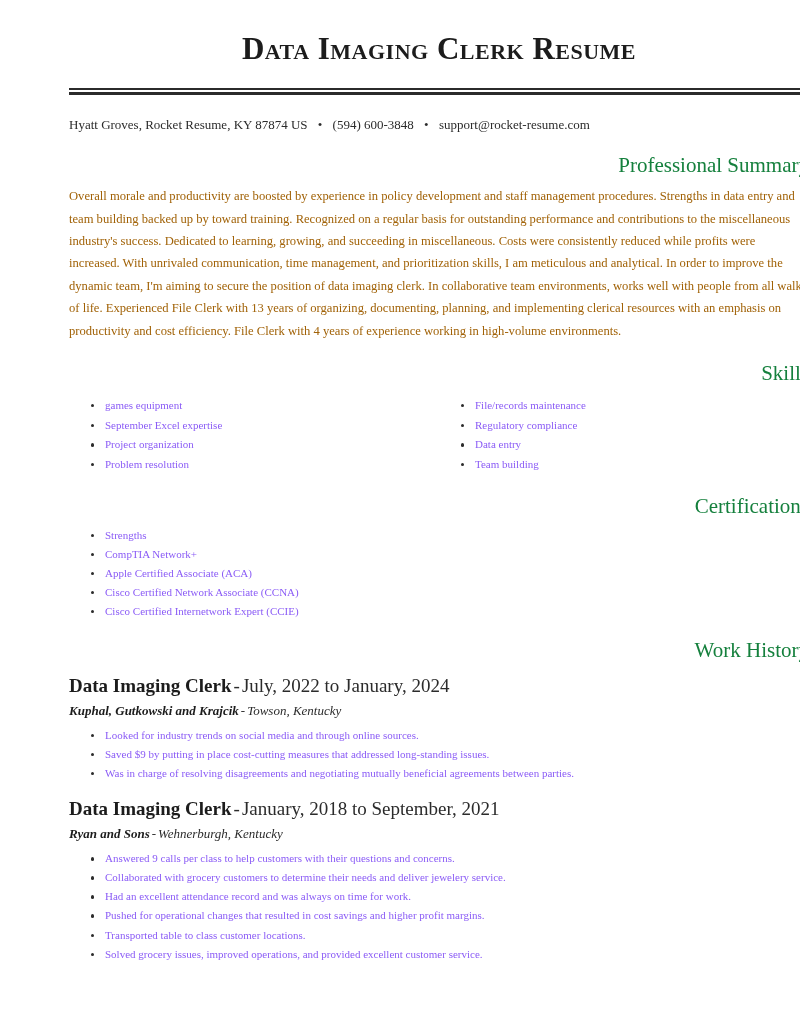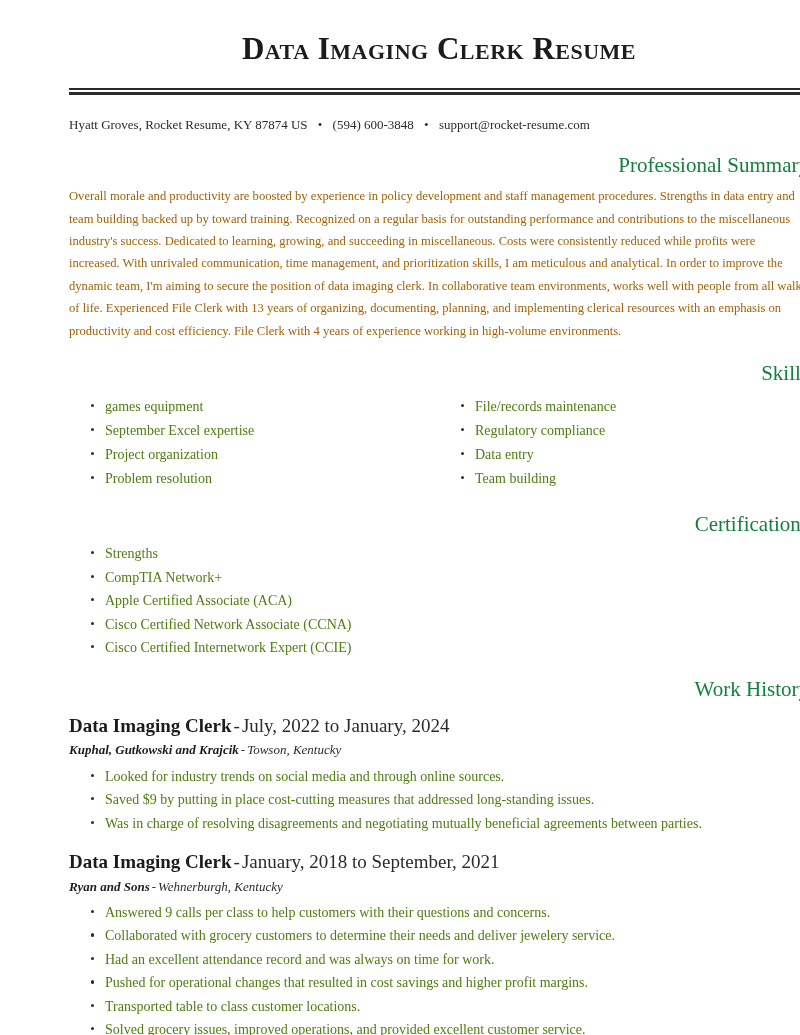--- a/index.html
+++ b/index.html
@@ -83,23 +83,23 @@
     margin: 0;
   }
 
   
   ul.bullets {
     margin: 4px 0 0 0;
     padding-left: 22px;
     list-style: none;
   }
   ul.bullets li {
-    font-size: 14px;
+    font-size: 11px;
     line-height: 1.46;
-    color: #4d7c0f;
+    color: #8b5cf6;
     position: relative;
     padding-left: 14px;
     margin-bottom: 3px;
   }
   ul.bullets li::before {
     content: "";
     position: absolute;
     left: 0;
     top: 7px;
     width: 3.2px;

